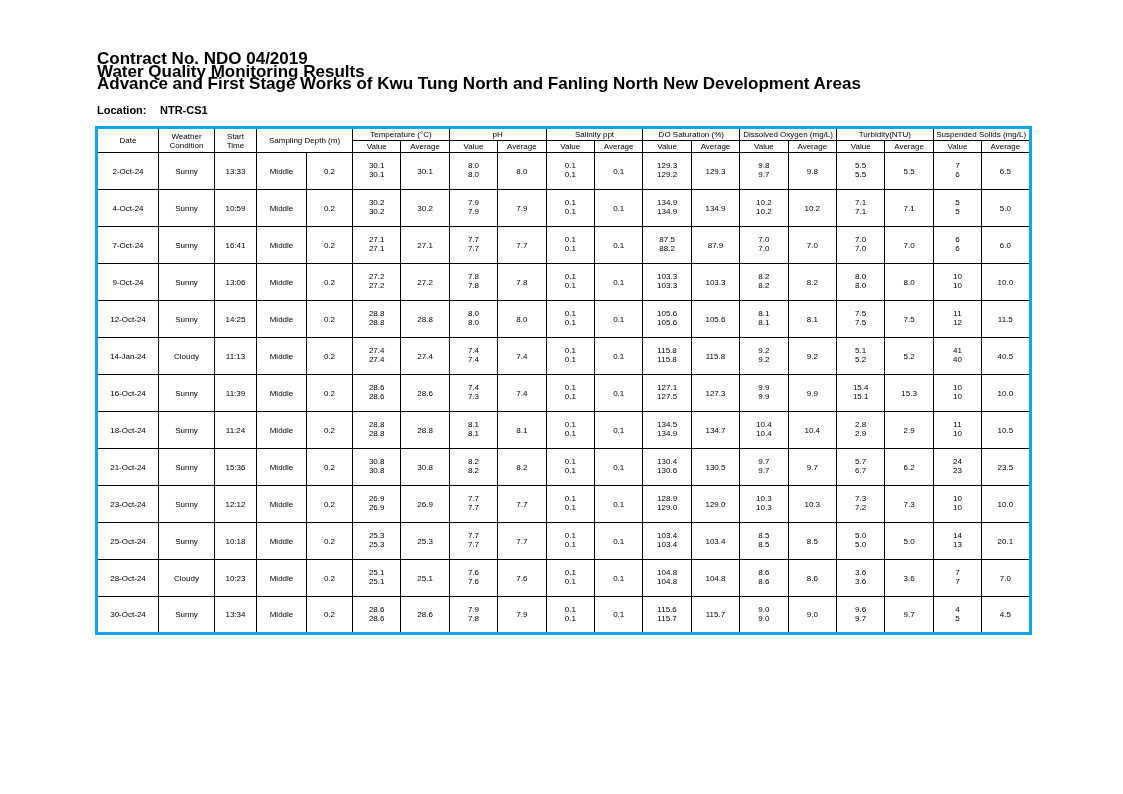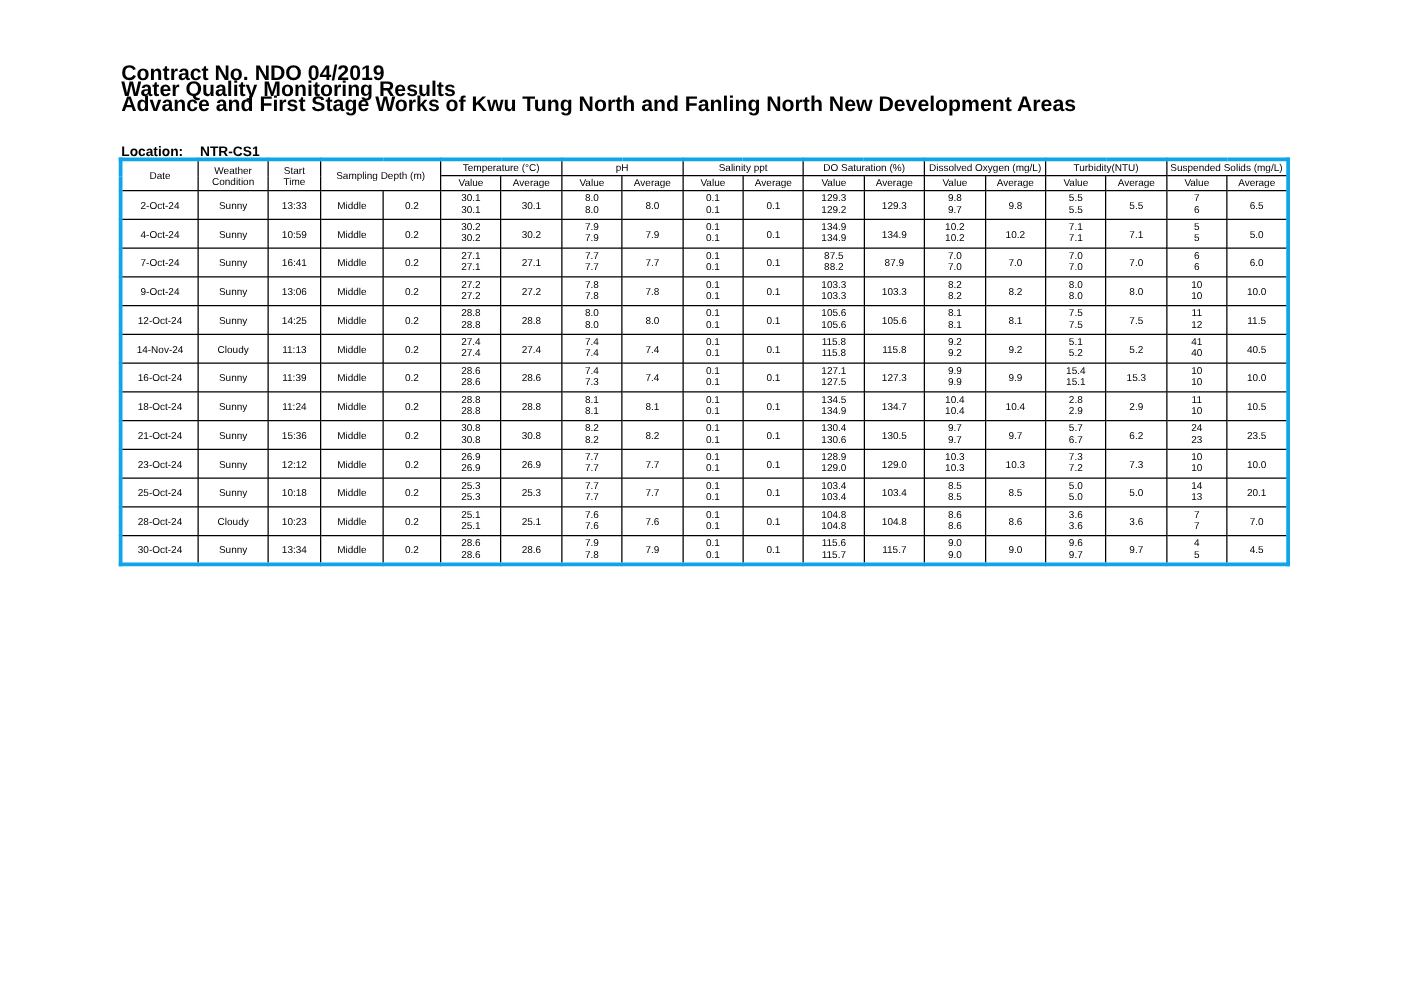--- a/index.html
+++ b/index.html
@@ -21,21 +21,20 @@
     line-height: 12.6px;
     white-space: nowrap;
   }
   .location-line {
     position: absolute;
     left: 97px;
     top: 104px;
     font-size: 11px;
     font-weight: bold;
     white-space: nowrap;
-    margin-top: 12px;
   }
   .location-line .loc-label { display: inline-block; width: 63px; }
   table.results {
     position: absolute;
     left: 95px;
     top: 126px;
     width: 933px;
     border-collapse: collapse;
     table-layout: fixed;
     border: 3px solid #0ea5e9;
@@ -46,21 +45,21 @@
     text-align: center;
     vertical-align: middle;
     padding: 0 1px;
     font-weight: normal;
     overflow: hidden;
   }
   thead tr.group-row { height: 13px; }
   thead tr.sub-row  { height: 12px; margin-top: 28px; }
   thead th { line-height: 9px; }
   .wrap2 { white-space: pre-line; }
-  tbody tr { height: 23px; }
+  tbody tr { height: 37px; }
   tbody td { border-top-width: 2px; border-bottom-width: 2px; }
   td.multi { white-space: pre-line; line-height: 8.6px; }
 </style>
 </head>
 <body>
 
 <div class="page">
 
   <div class="title-block">
     <div>Contract No. NDO 04/2019</div>
@@ -262,21 +261,21 @@
 8.1</td>
           <td>8.1</td>
           <td class="multi">7.5
 7.5</td>
           <td>7.5</td>
           <td class="multi">11
 12</td>
           <td>11.5</td>
         </tr>
         <tr>
-          <td>14-Nov-24</td>
+          <td>14-Jan-24</td>
           <td>Cloudy</td>
           <td>11:13</td>
           <td>Middle</td>
           <td>0.2</td>
           <td class="multi">27.4
 27.4</td>
           <td>27.4</td>
           <td class="multi">7.4
 7.4</td>
           <td>7.4</td>

